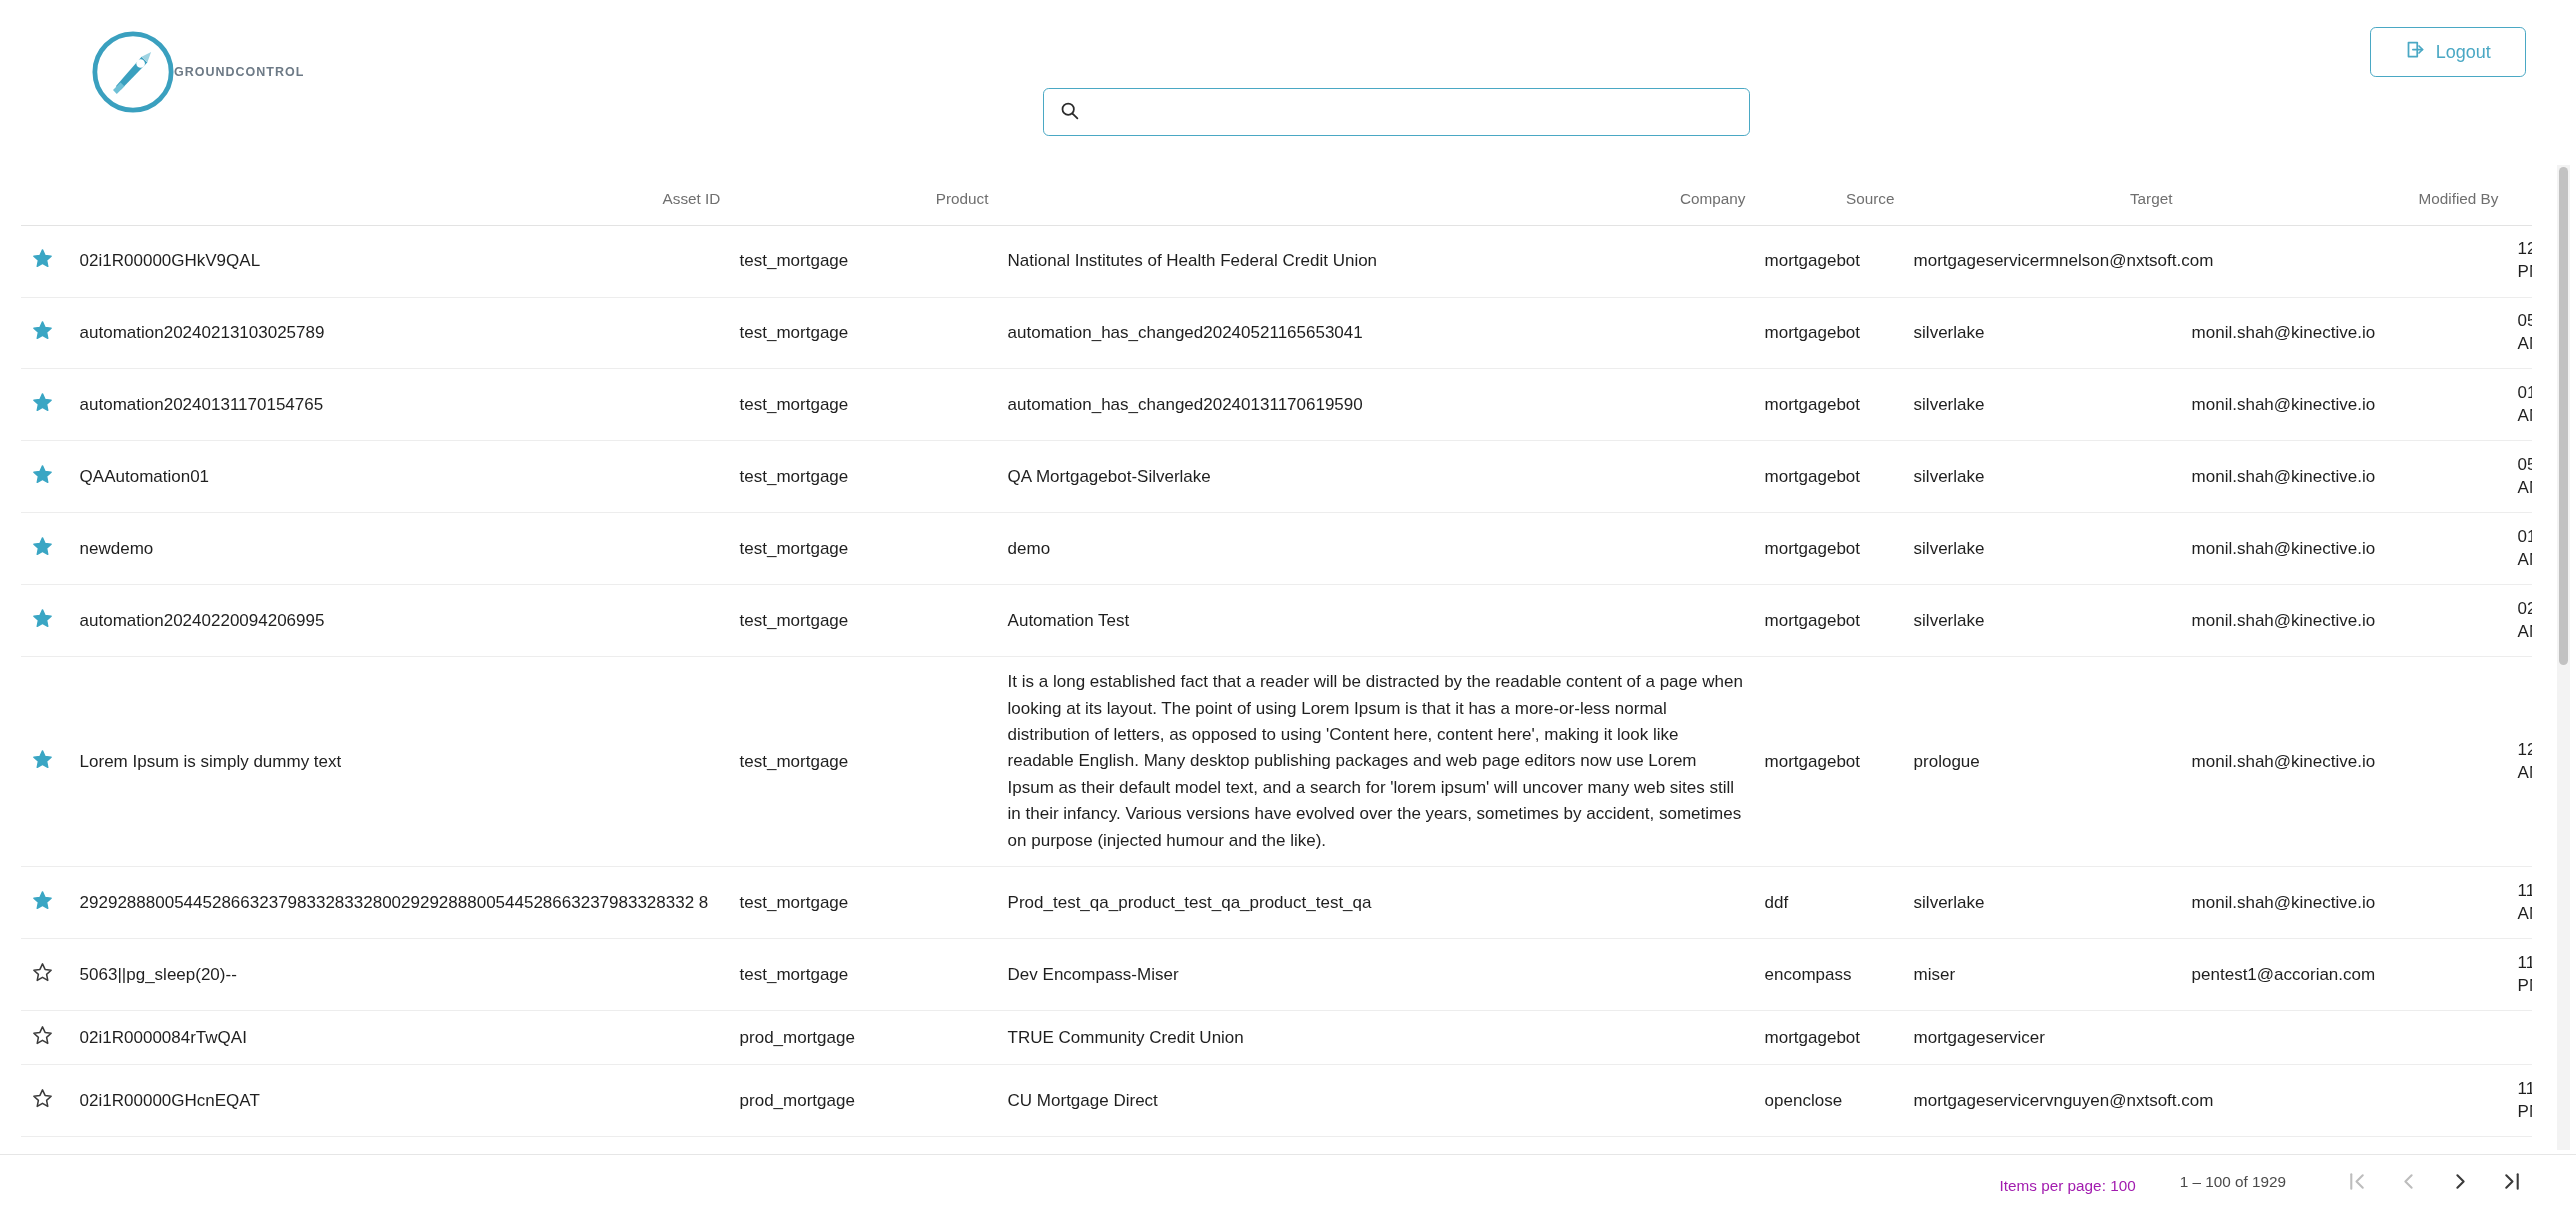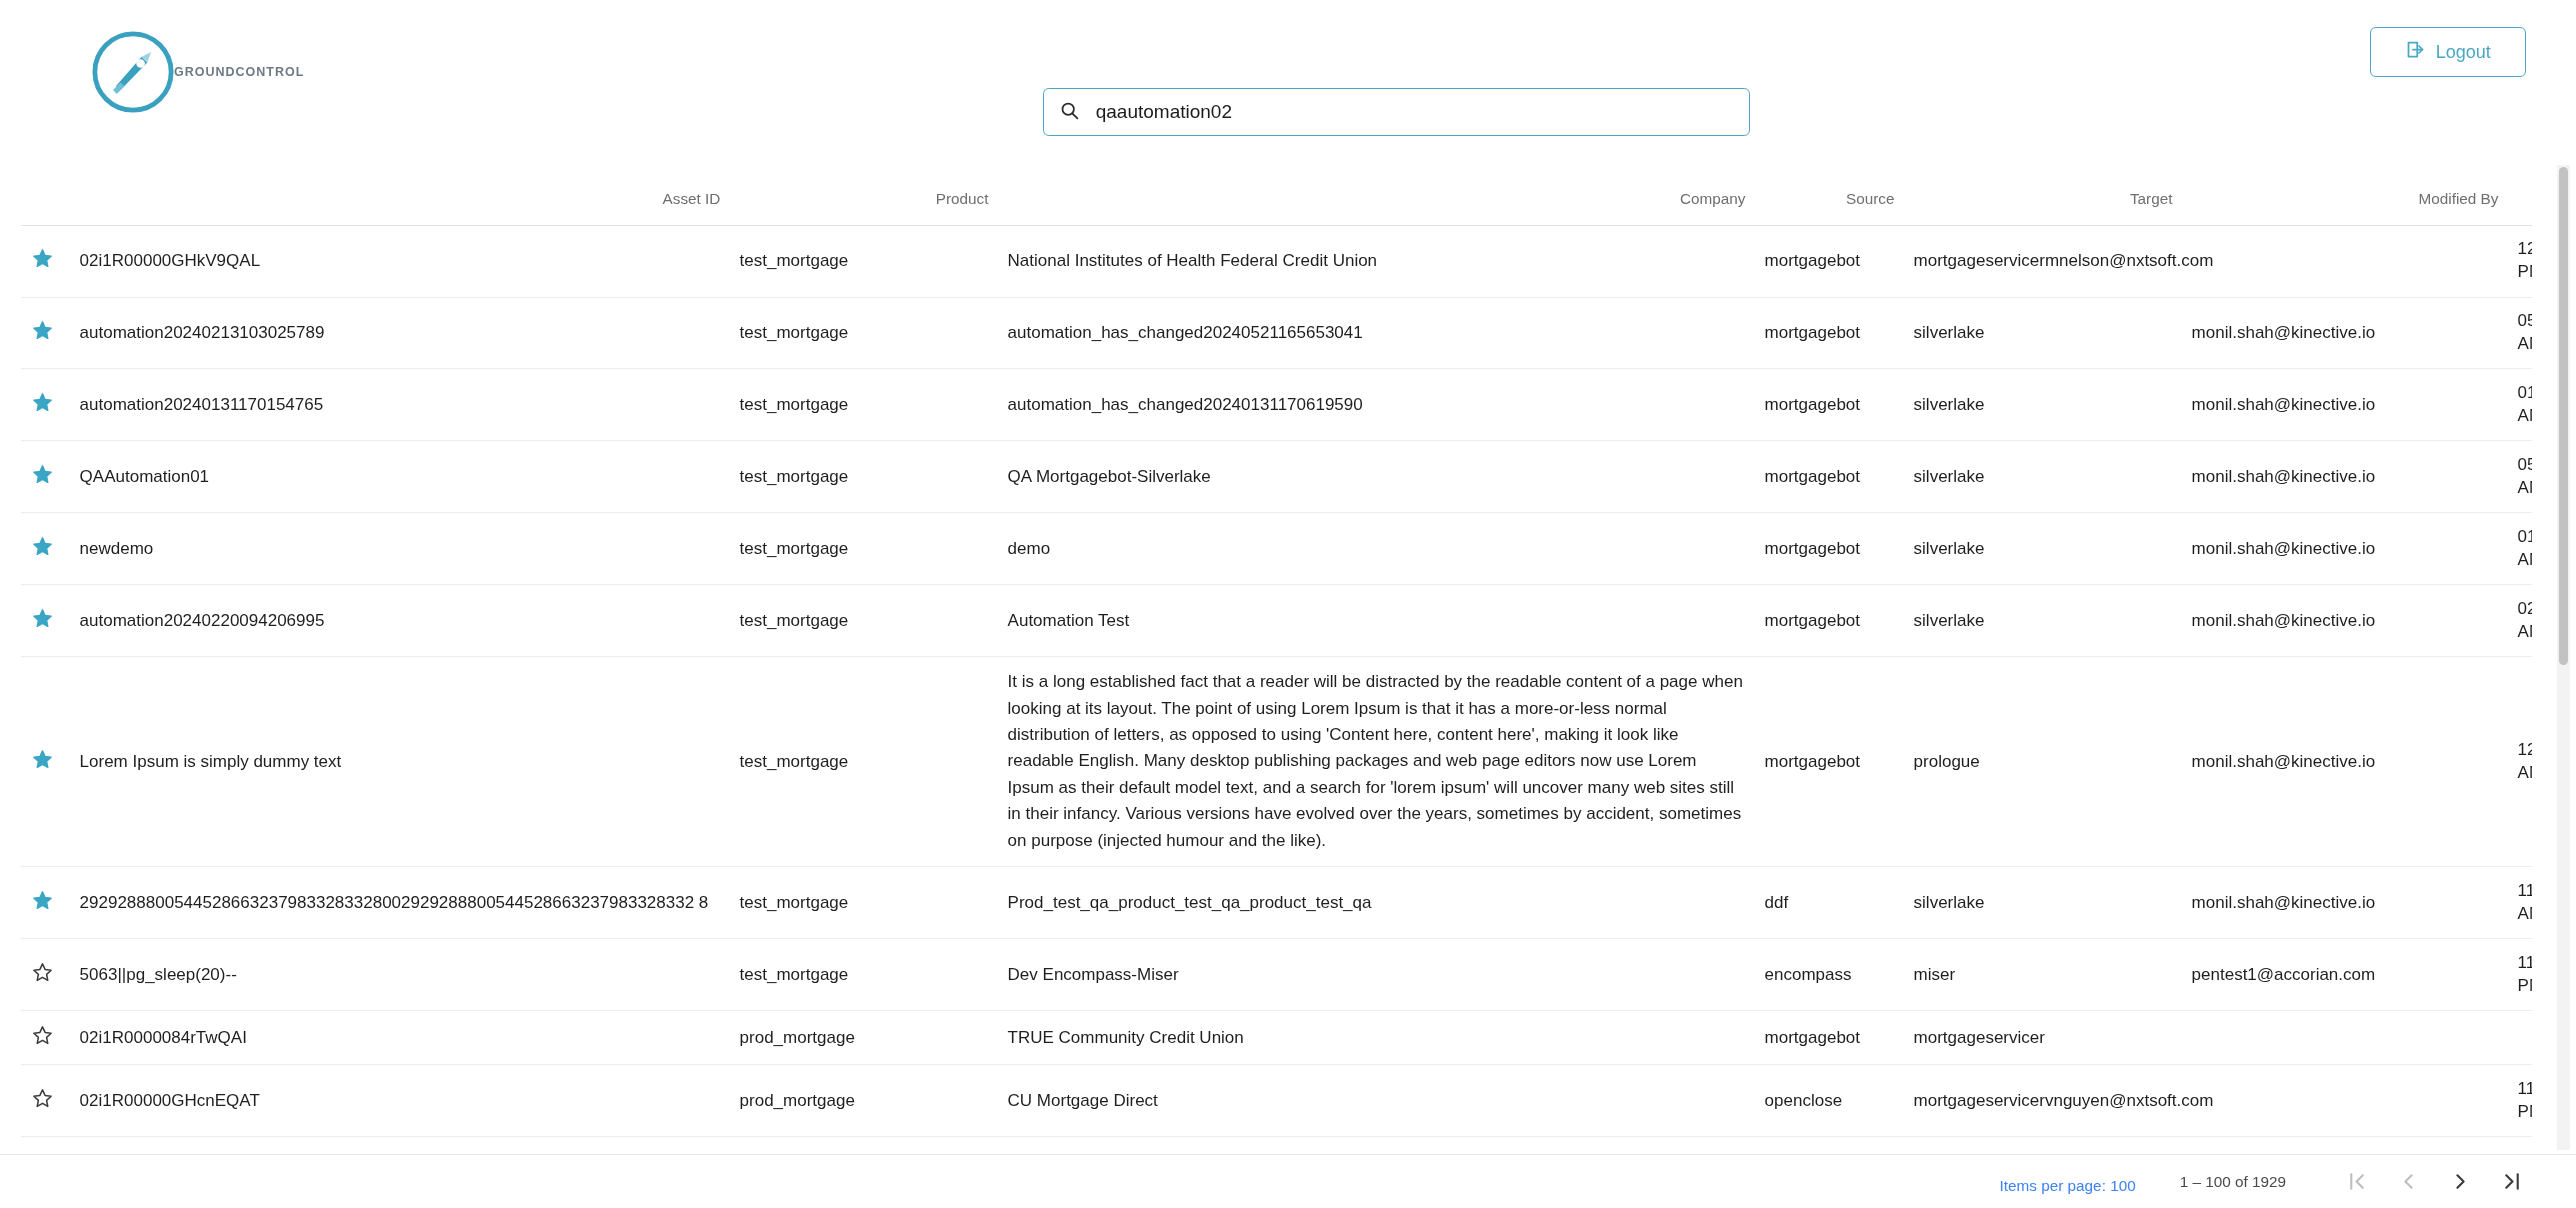--- a/index.html
+++ b/index.html
@@ -160,21 +160,21 @@
     position: absolute;
     left: 0; bottom: 0;
     width: 2576px; height: 54px;
     background: #fff;
     border-top: 1px solid #e6e6e6;
     display: flex; align-items: center; justify-content: flex-end;
     padding-right: 38px;
     gap: 0;
   }
   .items-per-page {
-    font-size: 15.3px; color: #3b82f6;
+    font-size: 15.3px; color: #a21caf;
     margin-right: 44px;
     margin-top: 8px;
   }
   .range-label {
     font-size: 15.3px; color: #4a4a4a;
     margin-right: 44px;
   }
   .pg-btn {
     width: 52px; height: 52px;
     display: flex; align-items: center; justify-content: center;
@@ -215,21 +215,20 @@
       <span>Logout</span>
     </div>
 
     <div class="search-wrap">
       <span class="search-icon">
         <svg width="21" height="21" viewBox="0 0 24 24" fill="none" stroke="#2b2b2b" stroke-width="2" stroke-linecap="round">
           <circle cx="10.5" cy="10.5" r="6.5"></circle>
           <path d="M15.5 15.5 L21 21"></path>
         </svg>
       </span>
-      <input class="search-input" type="text" value="qaautomation02" style="">
     </div>
   </div>
 
   <div class="table-area">
     <table class="assets">
       <colgroup>
         <col class="col-asset">
           <col class="col-product">
           <col class="col-company">
         <col class="col-source">

